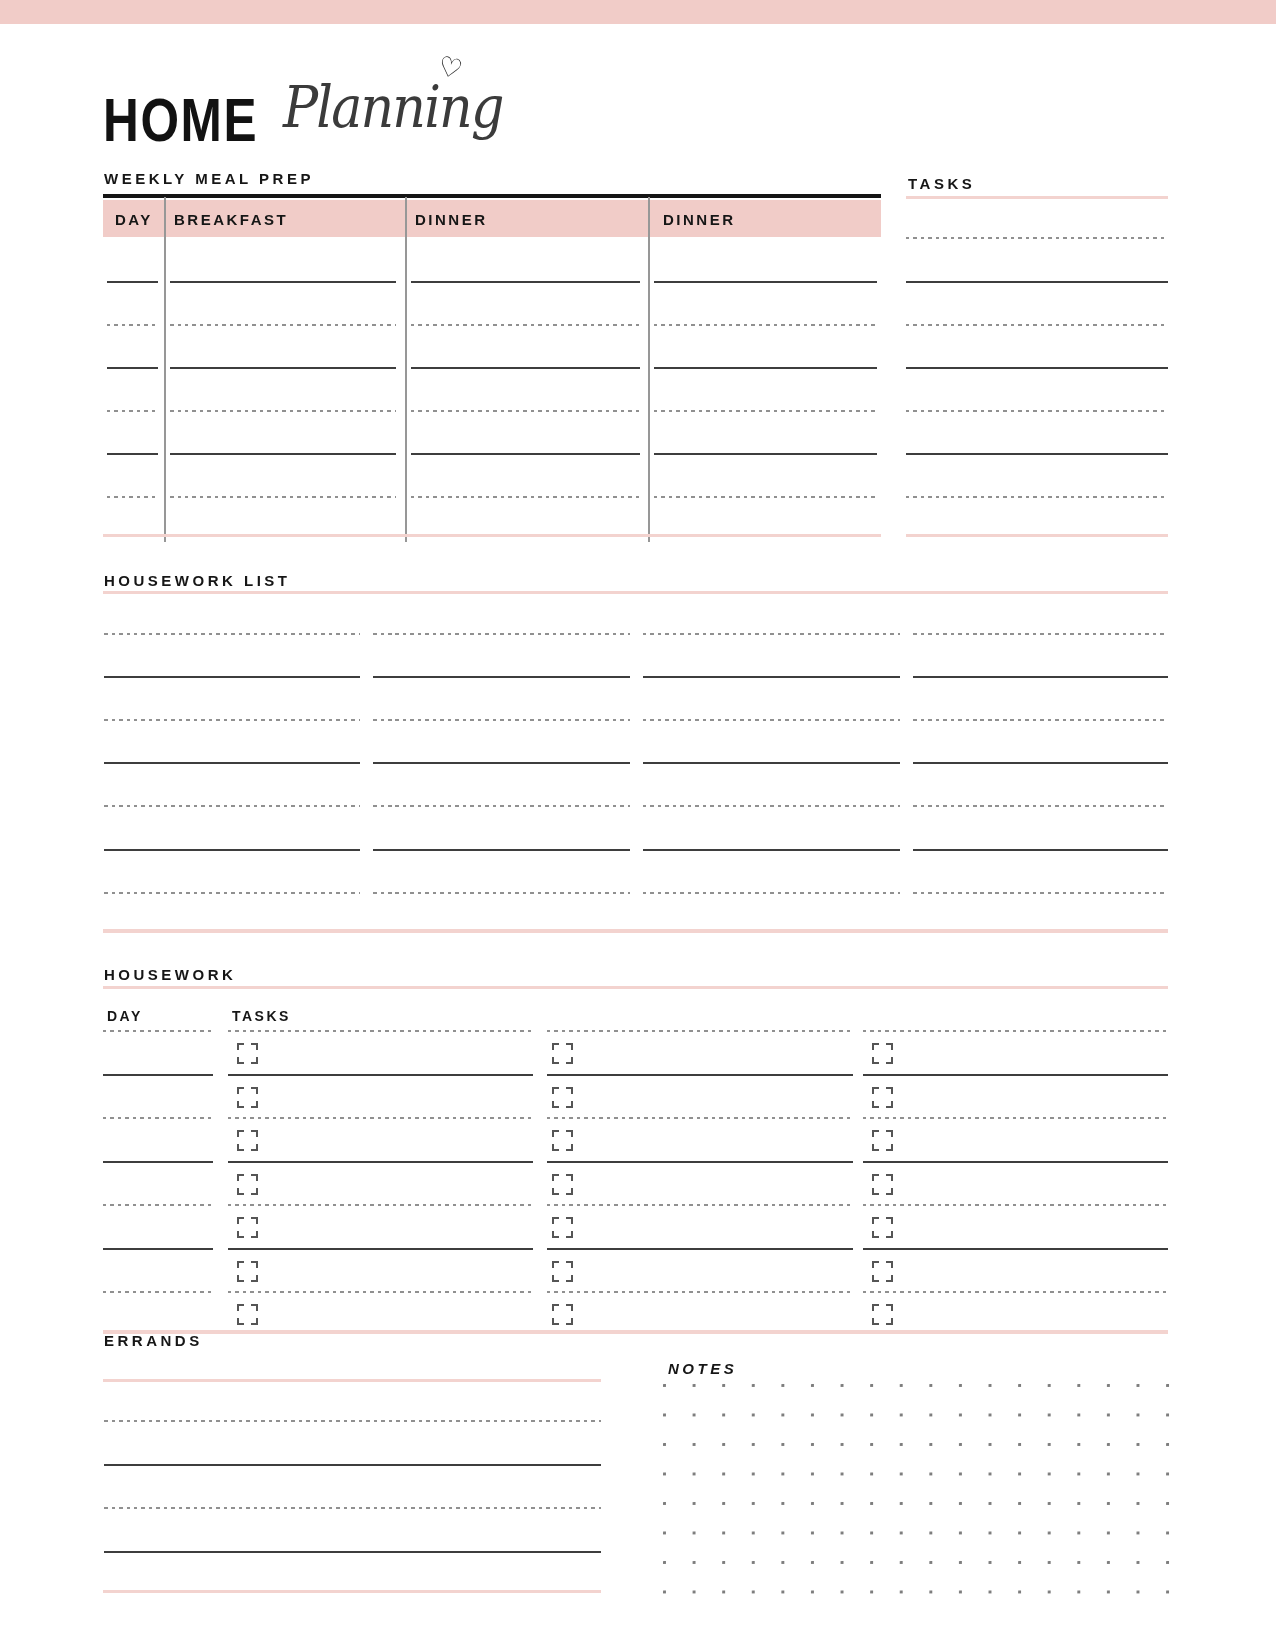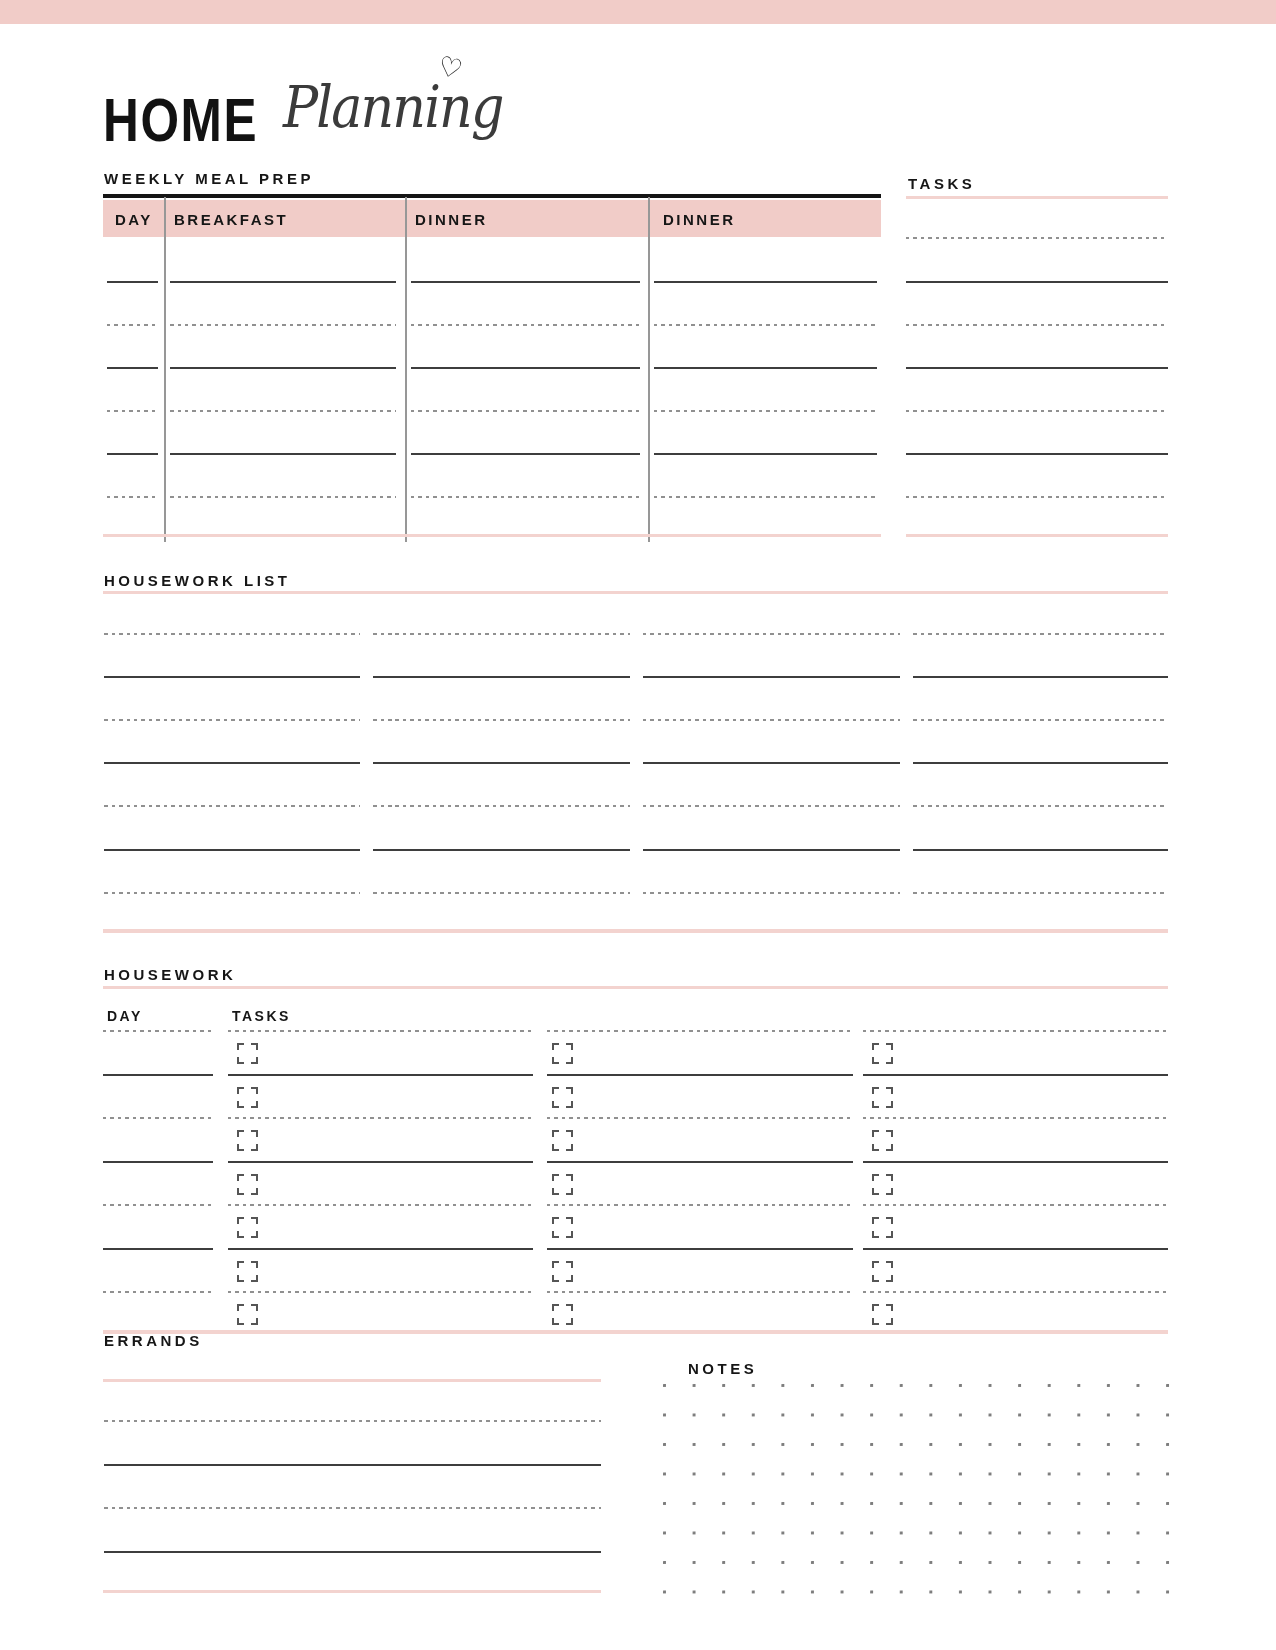--- a/index.html
+++ b/index.html
@@ -19,21 +19,21 @@
   .sec-label{position:absolute;margin:0;font-size:15px;font-weight:700;letter-spacing:3.5px;
     color:var(--ink,#161616);line-height:1;white-space:nowrap;}
   .sub-label{position:absolute;margin:0;font-size:14px;font-weight:700;letter-spacing:2.5px;
     color:var(--ink,#161616);line-height:1;white-space:nowrap;}
 
   #h-meal{left:104px;top:171px;}
   #h-snacks{left:908px;top:176px;}
   #h-shopping{left:104px;top:573px;}
   #h-housework{left:104px;top:967px;}
   #h-errands{left:104px;top:1333px;}
-  #h-notes{left:688px;top:1361px;}
+  #h-notes{left:668px;top:1361px;font-style:italic;}
   #h-day{left:107px;top:1009px;}
   #h-tasks{left:232px;top:1009px;}
 
   .thick-rule{position:absolute;left:103px;top:194px;width:778px;height:4px;background:#151515;}
   .mp-header{position:absolute;left:103px;top:200px;width:778px;height:37px;background:var(--pink,#f1ccc8);}
   .mp-h{position:absolute;top:12px;font-size:15px;font-weight:700;letter-spacing:2.5px;
     color:var(--ink,#161616);line-height:1;white-space:nowrap;}
 
   .line{position:absolute;height:2px;}
   .line.solid{background:var(--lineDark,#3e3e3e);}

